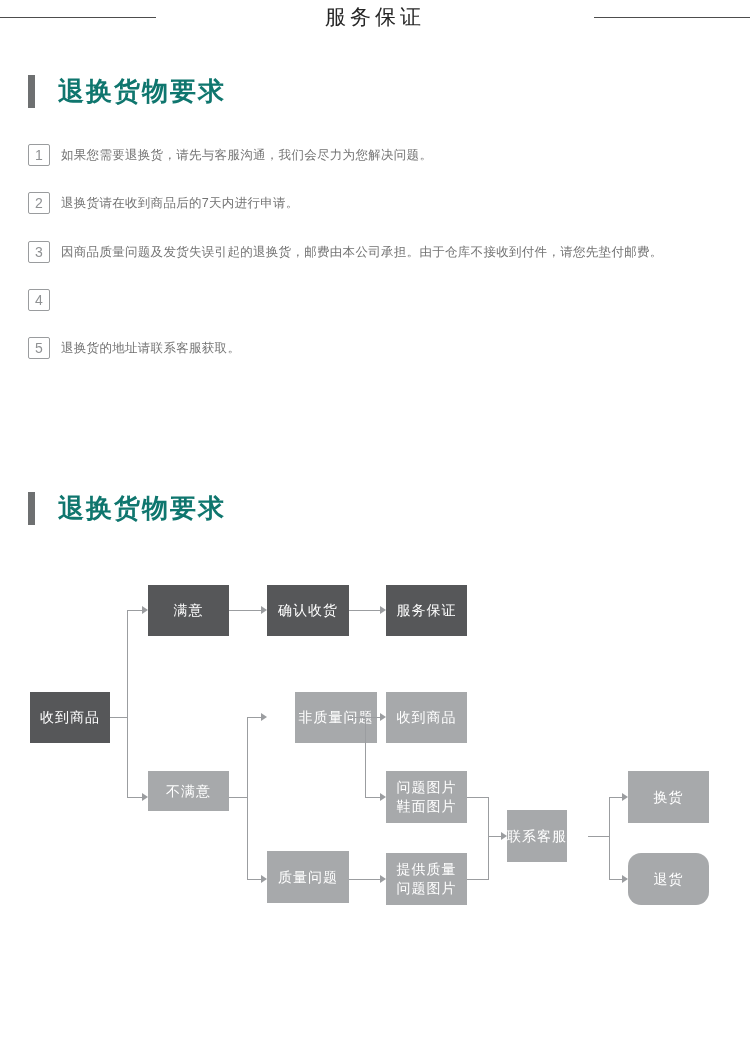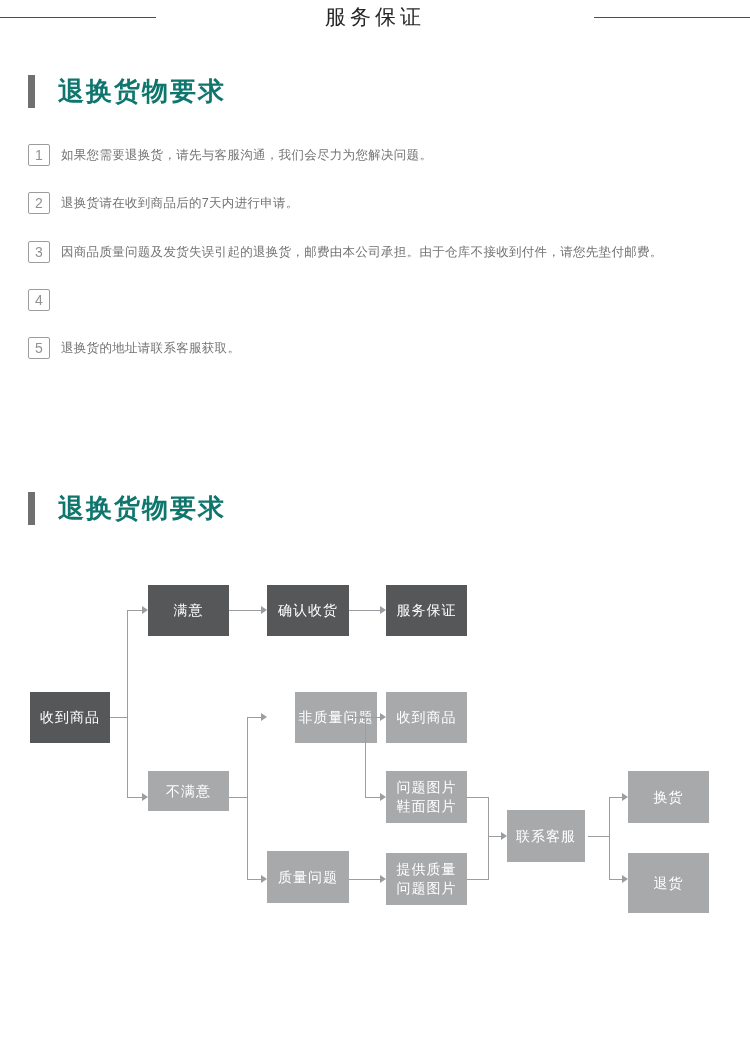--- a/index.html
+++ b/index.html
@@ -160,23 +160,23 @@
   <div class="flow-node dark" style="left:267px; top:585px; width:82px; height:51px;">确认收货</div>
   <div class="flow-node dark" style="left:386px; top:585px; width:81px; height:51px;">服务保证</div>
   <div class="flow-node light" style="left:267px; top:692px; width:82px; height:51px;margin-left:28px;">非质量问题</div>
   <div class="flow-node light" style="left:386px; top:692px; width:81px; height:51px;">收到商品</div>
   <div class="flow-node light" style="left:148px; top:771px; width:81px; height:40px;">不满意</div>
   <div class="flow-node light" style="left:386px; top:771px; width:81px; height:52px;">问题图片
 鞋面图片</div>
   <div class="flow-node light" style="left:267px; top:851px; width:82px; height:52px;">质量问题</div>
   <div class="flow-node light" style="left:386px; top:853px; width:81px; height:52px;">提供质量
 问题图片</div>
-  <div class="flow-node light" style="left:507px; top:810px; width:78px; height:52px;">联系客服</div>
+  <div class="flow-node light" style="left:507px; top:810px; width:60px; height:52px;">联系客服</div>
   <div class="flow-node light" style="left:628px; top:771px; width:81px; height:52px;">换货</div>
-  <div class="flow-node light" style="left:628px; top:853px; width:81px; height:60px;">退货</div>
+  <div class="flow-node light" style="left:628px; top:853px; width:81px; height:52px;border-radius:13px;">退货</div>
 
   <div class="h-line" style="left:110px; top:717px; width:17px;"></div>
   <div class="v-line" style="left:127px; top:610px; height:188px;"></div>
   <div class="h-line" style="left:127px; top:610px; width:15px;"></div>
   <div class="h-line" style="left:127px; top:797px; width:15px;"></div>
   <div class="h-line" style="left:229px; top:610px; width:32px;"></div>
   <div class="h-line" style="left:349px; top:610px; width:31px;"></div>
   <div class="h-line" style="left:229px; top:797px; width:18px;"></div>
   <div class="v-line" style="left:247px; top:717px; height:163px;"></div>
   <div class="h-line" style="left:247px; top:717px; width:14px;"></div>

